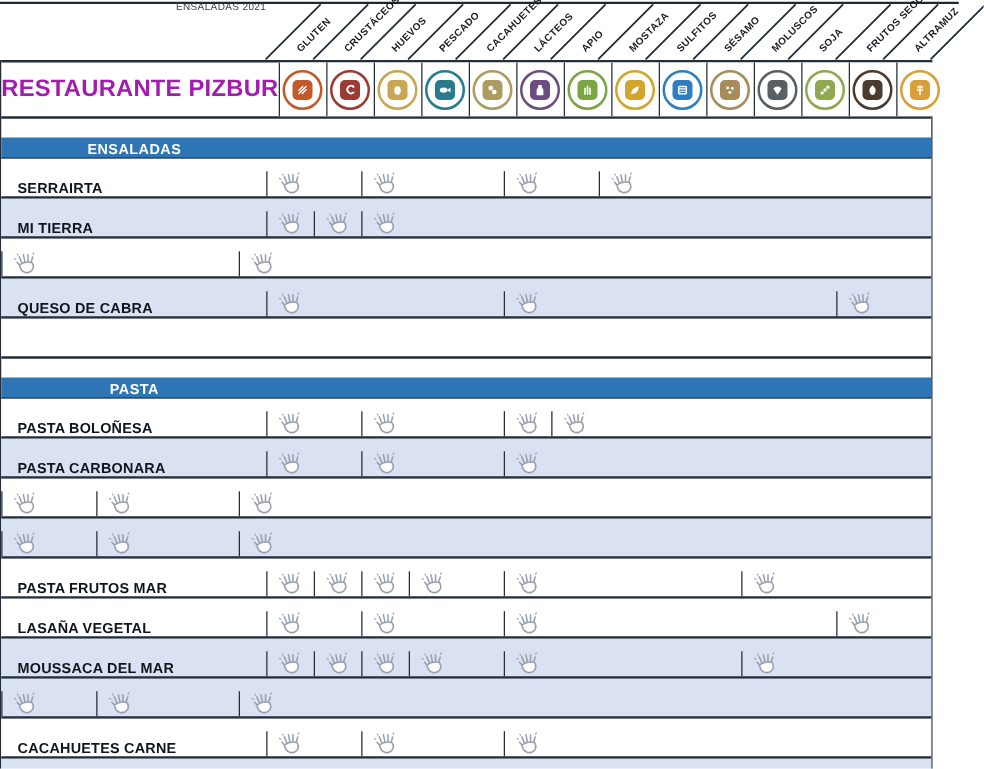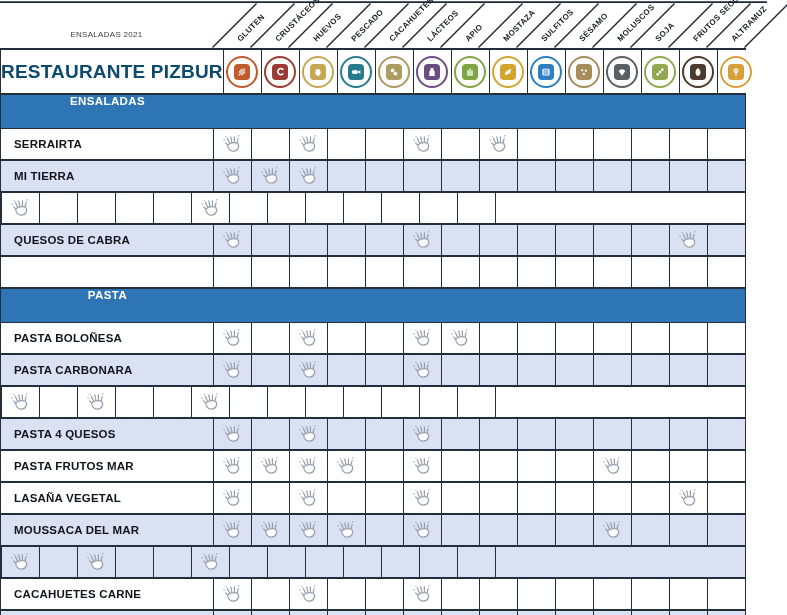--- a/index.html
+++ b/index.html
@@ -6,39 +6,39 @@
     --grid:#222e3a;
     --bar:#2E75B6;
     --shade:#D9E1F2;
   }
   html,body{margin:0;padding:0;background:#fff;}
   .sheet{position:relative;width:787px;height:615px;background:#fff;
          font-family:"Liberation Sans",sans-serif;overflow:hidden;}
   .diag{position:absolute;top:0;left:0;}
   .diag line{stroke:#1e2935;}
   .diag text{font:600 8px "Liberation Sans",sans-serif;fill:#181c22;letter-spacing:.3px;}
-  .corner-note{position:absolute;top:30px;left:0;width:213px;text-align:center;
+  .corner-note{position:absolute;top:1px;left:0;width:213px;text-align:right;
                font-size:8px;color:#3c3c3c;letter-spacing:.3px;}
   .grid{position:absolute;top:48px;left:0;width:746px;box-sizing:border-box;
         border-left:1.5px solid var(--grid);border-right:1.5px solid var(--grid);
         border-bottom:2px solid var(--grid);background:#fff;}
   .icon-row{display:flex;height:47px;box-sizing:border-box;
             border-top:2px solid var(--grid);border-bottom:2px solid var(--grid);}
   .title-cell{flex:1;display:flex;align-items:center;justify-content:center;
-              font-size:19px;font-weight:700;color:#0c4a6e;letter-spacing:.2px;white-space:nowrap;}
+              font-size:19px;font-weight:700;color:#a21caf;letter-spacing:.2px;white-space:nowrap;}
   .icon-cell{width:38px;flex:none;box-sizing:border-box;border-left:1.5px solid var(--grid);
              display:flex;align-items:center;justify-content:center;background:#fff;}
   .ring{width:32px;height:32px;border-radius:50%;border:2.5px solid;box-sizing:border-box;
         display:flex;align-items:center;justify-content:center;background:#fff;}
   .sq{width:16px;height:16px;border-radius:4px;display:flex;align-items:center;justify-content:center;}
-  .section-bar{height:34px;box-sizing:border-box;background:var(--bar);
-               border-bottom:1px solid var(--grid);display:flex;align-items:flex-start;}
+  .section-bar{height:17px;box-sizing:border-box;background:var(--bar);
+               border-bottom:1px solid var(--grid);display:flex;align-items:flex-end;margin-top:15px;}
   .section-title{width:213px;text-align:center;color:#fff;font-weight:700;
                  font-size:11.5px;letter-spacing:.4px;}
-  .row{display:flex;height:32px;box-sizing:border-box;border-bottom:2px solid var(--grid);background:#fff;}
+  .row{display:flex;height:32px;box-sizing:border-box;border-bottom:2px solid var(--grid);background:#fff;align-items:flex-end;}
   .row.shaded{background:var(--shade);}
   .label-cell{flex:1;display:flex;align-items:center;padding-left:13px;box-sizing:border-box;
               font-weight:700;font-size:11.5px;color:#10151c;letter-spacing:.2px;white-space:nowrap;}
   .cell{width:38px;flex:none;box-sizing:border-box;border-left:1.5px solid var(--grid);
         display:flex;align-items:center;justify-content:center;}
   .hand{display:block;}
 </style>
 </head>
 <body>
 
@@ -372,21 +372,21 @@
           <div class="cell"></div>
           <div class="cell"></div>
           <div class="cell"></div>
           <div class="cell"></div>
           <div class="cell"></div>
           <div class="cell"></div>
           <div class="cell"></div>
           <div class="cell"></div>
         </div>
         <div class="row shaded">
-          <div class="label-cell">QUESOS DE CABRA</div>
+          <div class="label-cell">QUESO DE CABRA</div>
           <div class="cell">
             <svg class="hand" width="20" height="20" viewBox="0 0 20 20">
               <g transform="rotate(-10 10 11)" stroke="#99A1AD" stroke-width="1.25" fill="none" stroke-linecap="round">
                 <path d="M4.9 10.4 L3.1 7.6"></path>
                 <path d="M7 9.2 L5.7 3.6"></path>
                 <path d="M9.4 8.8 L9.2 2.6"></path>
                 <path d="M11.8 9 L12.8 3.2"></path>
                 <path d="M14 9.8 L16.2 5.6"></path>
                 <path d="M2.6 5 L1.7 4.2 M5 2.2 L4.5 1.2 M16.9 3.4 L17.7 2.5" stroke-width=".9"></path>
                 <path d="M4.7 10 Q4.3 14.8 7.8 16.6 Q12 18.4 14.6 15 Q16.1 12.9 14.9 9.9 Q9.8 7.4 4.7 10 Z" fill="#FDFDFE"></path>
@@ -615,21 +615,20 @@
           <div class="cell"></div>
           <div class="cell"></div>
           <div class="cell"></div>
           <div class="cell"></div>
           <div class="cell"></div>
           <div class="cell"></div>
           <div class="cell"></div>
           <div class="cell"></div>
         </div>
         <div class="row shaded">
-          <div class="label-cell">PASTA 4 QUESOS</div>
           <div class="cell">
             <svg class="hand" width="20" height="20" viewBox="0 0 20 20">
               <g transform="rotate(-10 10 11)" stroke="#99A1AD" stroke-width="1.25" fill="none" stroke-linecap="round">
                 <path d="M4.9 10.4 L3.1 7.6"></path>
                 <path d="M7 9.2 L5.7 3.6"></path>
                 <path d="M9.4 8.8 L9.2 2.6"></path>
                 <path d="M11.8 9 L12.8 3.2"></path>
                 <path d="M14 9.8 L16.2 5.6"></path>
                 <path d="M2.6 5 L1.7 4.2 M5 2.2 L4.5 1.2 M16.9 3.4 L17.7 2.5" stroke-width=".9"></path>
                 <path d="M4.7 10 Q4.3 14.8 7.8 16.6 Q12 18.4 14.6 15 Q16.1 12.9 14.9 9.9 Q9.8 7.4 4.7 10 Z" fill="#FDFDFE"></path>

